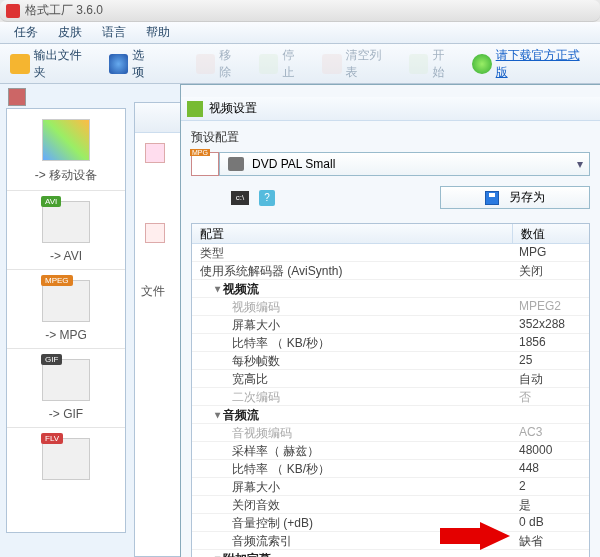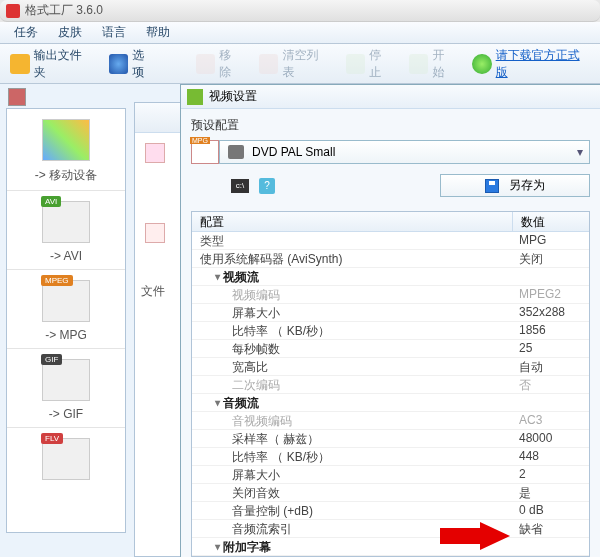--- a/index.html
+++ b/index.html
@@ -28,21 +28,21 @@
   .sb-badge.mpg { background: #e08020; }
   .sb-badge.flv { background: #d04040; }
   .sb-lbl { margin-top: 6px; color: #555; }
   .tab-ico { width: 18px; height: 18px; background: #c66; border: 1px solid #999; position: absolute; left: 8px; top: 4px; }
   
   .panel2 { position: absolute; left: 134px; top: 18px; width: 60px; bottom: 0; background: #fff; border: 1px solid #b0c4d8; }
   .panel2 .hdr { height: 30px; background: linear-gradient(#f8fbfe,#e6eef6); border-bottom: 1px solid #cde; }
   .panel2 .mini { width: 20px; height: 20px; margin: 10px; background: #fde; border: 1px solid #daa; }
   
   .settings { position: absolute; left: 180px; top: 0; right: 0; bottom: 0; background: #f4f8fc; border-left: 1px solid #8ab; border-top: 1px solid #8ab; }
-  .settings-title { height: 24px; display: flex; align-items: center; padding: 0 6px; background: linear-gradient(#f8fbfe,#e8f0f8); border-bottom: 1px solid #cde; }
+  .settings-title { height: 24px; display: flex; align-items: center; padding: 0 6px; background: linear-gradient(#f8fbfe,#e8f0f8); border-bottom: 1px solid #cde; margin-top: 12px; }
   .settings-title .sico { width: 16px; height: 16px; background: #7b3; margin-right: 6px; }
   
   .settings-body { padding: 8px 10px 0 10px; }
   .preset-lbl { color: #333; margin-bottom: 6px; }
   .preset-row { display: flex; align-items: center; margin-bottom: 10px; }
   .preset-badge { width: 28px; height: 24px; background: #fff; border: 1px solid #c88; position: relative; }
   .preset-badge::before { content: 'MPG'; position: absolute; top: -4px; left: -2px; font-size: 7px; background: #e08020; color: #fff; padding: 0 2px; }
   .preset-combo { flex: 1; height: 24px; background: linear-gradient(#fff,#eef4f8); border: 1px solid #9bc; display: flex; align-items: center; padding: 0 8px; position: relative; }
   .preset-combo::after { content: '▾'; position: absolute; right: 6px; color: #557; }
   .combo-ico { width: 16px; height: 14px; background: #777; border-radius: 2px; margin-right: 8px; }
@@ -94,26 +94,26 @@
   <div class="tb-item">
     <span class="tb-ico" style="background:radial-gradient(#6ae,#25a)"></span>
     <span class="tb-txt">选项</span>
   </div>
   <div style="width:20px"></div>
   <div class="tb-item disabled">
     <span class="tb-ico" style="background:#edd"></span>
     <span class="tb-txt">移除</span>
   </div>
   <div class="tb-item disabled">
+    <span class="tb-ico" style="background:#ded"></span>
+    <span class="tb-txt">停止</span>
+  </div>
+  <div class="tb-item disabled">
     <span class="tb-ico" style="background:#edd"></span>
     <span class="tb-txt">清空列表</span>
-  </div>
-  <div class="tb-item disabled">
-    <span class="tb-ico" style="background:#ded"></span>
-    <span class="tb-txt">停止</span>
   </div>
   <div class="tb-item disabled">
     <span class="tb-ico" style="background:#ded"></span>
     <span class="tb-txt">开始</span>
   </div>
   <div class="tb-item">
     <span class="tb-ico" style="background:radial-gradient(#9e6,#3a3);border-radius:50%"></span>
     <span class="tb-link">请下载官方正式版</span>
   </div>
 </div>

